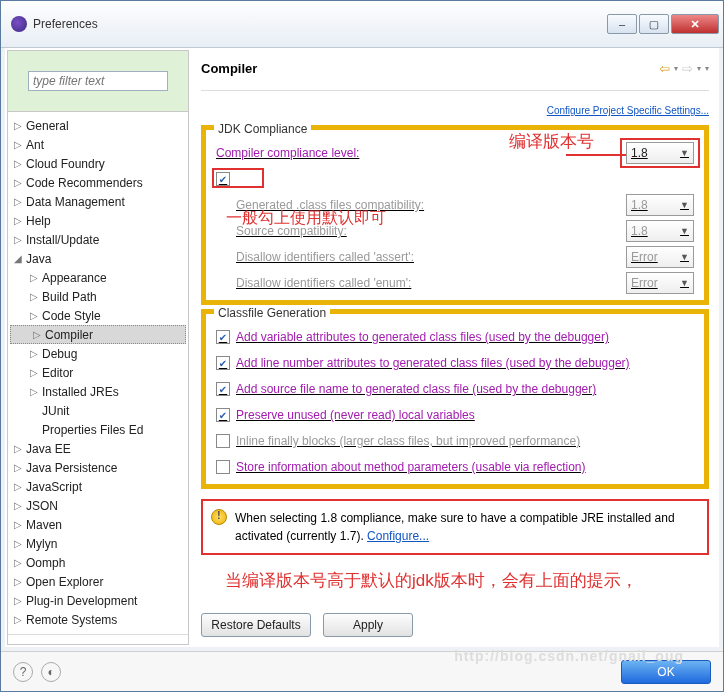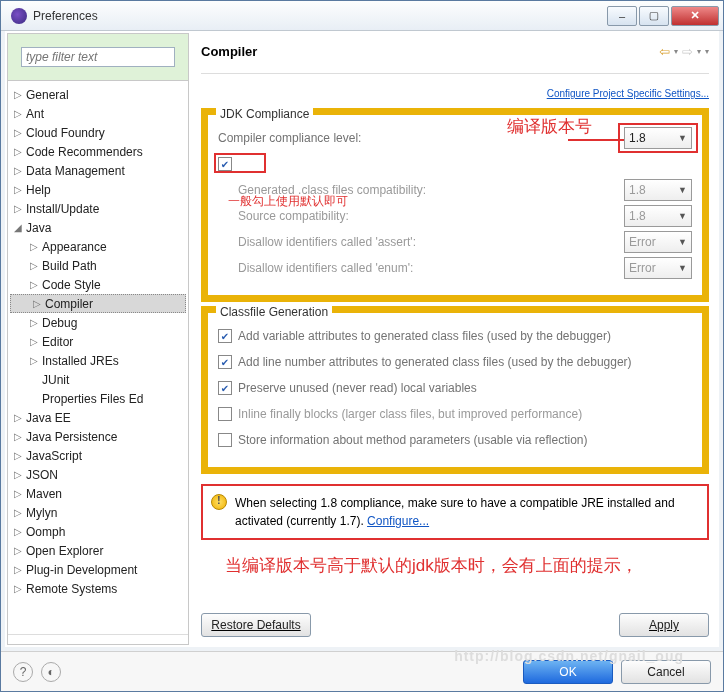--- a/index.html
+++ b/index.html
@@ -1,63 +1,63 @@
 <!DOCTYPE html>
 <html><head>
 <meta charset="utf-8">
 <style>
 * { box-sizing: border-box; font-family: "Segoe UI", Tahoma, sans-serif; font-size: 12px; }
 body { margin: 0; background: #fff; }
 .window { width: 724px; height: 692px; border: 1px solid #5a7aa0; background: #f0f0f0; display: flex; flex-direction: column; }
-.titlebar { height: 30px; background: linear-gradient(#fdfefe, #e8eef5); display: flex; align-items: center; padding: 0 4px; border-bottom: 1px solid #c0c8d0; }
+.titlebar { height: 47px; background: linear-gradient(#fdfefe, #e8eef5); display: flex; align-items: center; padding: 0 4px; border-bottom: 1px solid #c0c8d0; }
 .titlebar .eclipse-icon { width: 16px; height: 16px; margin: 0 6px; background: radial-gradient(circle at 40% 40%, #7a4fc5, #3a2a80); border-radius: 50%; }
 .titlebar .title { flex: 1; color: #333; }
 .winbtns { display: flex; }
 .winbtn { width: 30px; height: 20px; margin-left: 2px; border: 1px solid #8899aa; background: linear-gradient(#f8fbfe,#d7e3f0); display:flex; align-items:center; justify-content:center; font-size:11px; color:#333; border-radius:2px;}
 .winbtn.close { background: linear-gradient(#e88,#c03030); color:#fff; width:48px;}
 .winbtn.close:after{content:"✕"; font-weight:bold;}
 .winbtn.min:after{content:"–";}
 .winbtn.max { font-family: sans-serif;}
 .winbtn.max:after{content:"▢";}
 .body { flex:1; display:flex; background:#fff; border:4px solid #eef2f6; border-top:none; padding:2px; overflow:hidden;}
 .sidebar { width:182px; border:1px solid #c8c8c8; display:flex; flex-direction:column; margin-right:4px;}
-.filter { background:#dff2d8; padding:13px; border-bottom:1px solid #c8c8c8;}
+.filter { background:#dff2d8; padding:20px; border-bottom:1px solid #c8c8c8;}
 .filter input { width:100%; height:20px; border:1px solid #a0b0c0; padding:2px 4px; font-style:italic; color:#666;}
 .tree { flex:1; overflow:auto; padding:4px 0; position:relative;}
 .tree-item { display:flex; align-items:center; height:19px; padding-left:6px; cursor:default; color:#222;}
 .tree-item .chev { width:12px; color:#777; font-size:10px;}
 .tree-item.lvl1 { padding-left:22px;}
 .tree-item.selected { background:#d8d8d8; border:1px dotted #888; margin:0 2px;}
 .scrollhint{ height:10px; border-top:1px solid #ddd;}
 .main { flex:1; display:flex; flex-direction:column; padding:4px 8px 8px 8px; overflow:auto; position:relative;}
 .main-head { display:flex; align-items:center; justify-content:space-between; height:28px;}
 .main-title { font-weight:bold; font-size:13px;}
 .navicons { display:flex; gap:4px; align-items:center;}
 .navicons span{ color:#d8a030; font-size:13px;}
 .projlink { text-align:right; padding:4px 0;}
 .projlink a { color:#1156c4; text-decoration:underline; font-size:10px;}
-.group { border:7px solid #eab308; border-radius:0; margin-top:4px; padding:8px 10px 12px 10px; position:relative;}
+.group { border:5px solid #eab308; border-radius:0; margin-top:4px; padding:8px 10px 2px 10px; position:relative;text-decoration:underline;}
 .group-title { position:absolute; top:-8px; left:8px; background:#fff; padding:0 4px; color:#333;}
 .row { display:flex; align-items:center; margin:4px 0; min-height:22px;}
-.row label{ flex:1; color:#737373;}
+.row label{ flex:1; color:#a21caf;}
 .row.disabled label,.row.disabled select,.row.disabled .cb{ color:#9a9a9a;}
 .cb { width:14px; height:14px; border:1px solid #888; margin-right:6px; display:inline-flex; align-items:center; justify-content:center; font-size:10px; color:#2a5db0; background:#fff;}
 .cb.checked:after{content:"✔";}
 .sel { width:68px; height:22px; border:1px solid #9a9a9a; background:linear-gradient(#fff,#eee); padding:0 4px; display:flex; align-items:center; justify-content:space-between;}
 .sel .sv{ color:#222;}
 .sel.disabled .sv{ color:#9a9a9a;}
 .sel .dd{ font-size:9px; color:#555;}
 .annot-red { position:absolute; border:2px solid #e03030; pointer-events:none;}
-.annot-text-red { color:#e03030; font-size:12px; font-family: "SimSun","Microsoft YaHei",sans-serif;}
+.annot-text-red { color:#e03030; font-size:16px; font-family: "SimSun","Microsoft YaHei",sans-serif;}
 .warnbox { border:2px solid #e03030; padding:8px; margin-top:10px; display:flex; gap:8px;}
 .warnicon { width:16px; height:16px; background: radial-gradient(circle,#ffe066,#f0b000); border-radius:50%; border:1px solid #b88800; position:relative; flex-shrink:0;}
 .warnicon:after{content:"!"; position:absolute; left:5px; top:-1px; font-weight:bold; color:#555; font-size:11px;}
 .warnbox .wt { line-height:1.5;}
 .warnbox a{ color:#1156c4; }
-.btnbar { display:flex; justify-content:space-between; gap:20px; margin-top:auto; padding-top:12px;text-decoration:underline;}
+.btnbar { display:flex; justify-content:flex-start; gap:12px; margin-top:auto; padding-top:12px;}
 .btn { min-width:90px; height:24px; border:1px solid #8899aa; background:linear-gradient(#fdfdfd,#e2e2e2); border-radius:3px; display:flex; align-items:center; justify-content:center; color:#222;}
 .btn.primary{ background:linear-gradient(#6db3f2,#1e69de); color:#fff; border-color:#1a5bbf;}
 .footer { height:40px; border-top:1px solid #d0d0d0; display:flex; align-items:center; justify-content:space-between; padding:0 12px; background:#f7f7f7;}
 .footer .ficons{ display:flex; gap:8px;}
 .ficon{ width:20px; height:20px; border:1px solid #aaa; border-radius:50%; display:flex; align-items:center; justify-content:center; color:#666;}
 .watermark{ position:absolute; right:40px; bottom:28px; color:#ddd; font-size:14px; letter-spacing:1px; pointer-events:none;font-weight:bold;}
 hr.sep{ border:none; border-top:1px solid #ddd; margin:8px 0;}
 .arrow-line{ position:absolute; height:2px; background:#e03030; pointer-events:none;}
 .arrow-line:after{ content:""; position:absolute; right:-1px; top:-4px; border:5px solid transparent; border-left-color:#e03030;}
 </style>
@@ -265,20 +265,24 @@
       <div class="row">
             <span class="cb checked"></span>
             <label>Add variable attributes to generated class files (used by the debugger)</label>
           </div>
           <div class="row">
             <span class="cb checked"></span>
             <label>Add line number attributes to generated class files (used by the debugger)</label>
           </div>
           <div class="row">
             <span class="cb checked"></span>
+            <label>Add source file name to generated class file (used by the debugger)</label>
+          </div>
+          <div class="row">
+            <span class="cb checked"></span>
             <label>Preserve unused (never read) local variables</label>
           </div>
           <div class="row disabled">
             <span class="cb"></span>
             <label>Inline finally blocks (larger class files, but improved performance)</label>
           </div>
           <div class="row">
             <span class="cb"></span>
             <label>Store information about method parameters (usable via reflection)</label>
           </div>
@@ -300,17 +304,16 @@
     </div>
   </div>
 
   <div class="footer">
     <div class="ficons">
       <div class="ficon">?</div>
       <div class="ficon" style="border-radius:50%;">◐</div>
     </div>
     <div style="display:flex; gap:8px;">
       <div class="btn primary">OK</div>
-      <div class="btn">Cancel</div>
     </div>
     <div class="watermark">http://blog.csdn.net/gnail_oug</div>
   </div>
 </div>
 
 </body></html>

